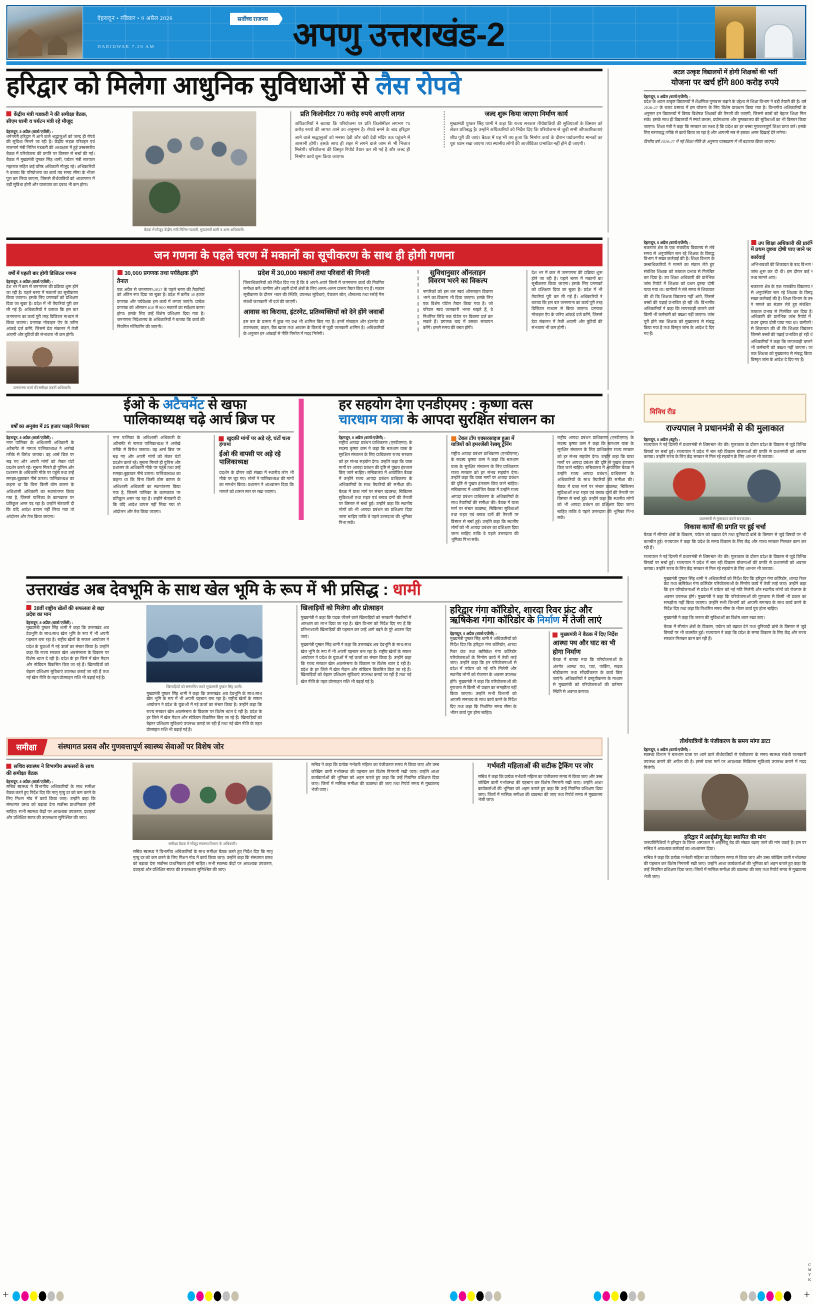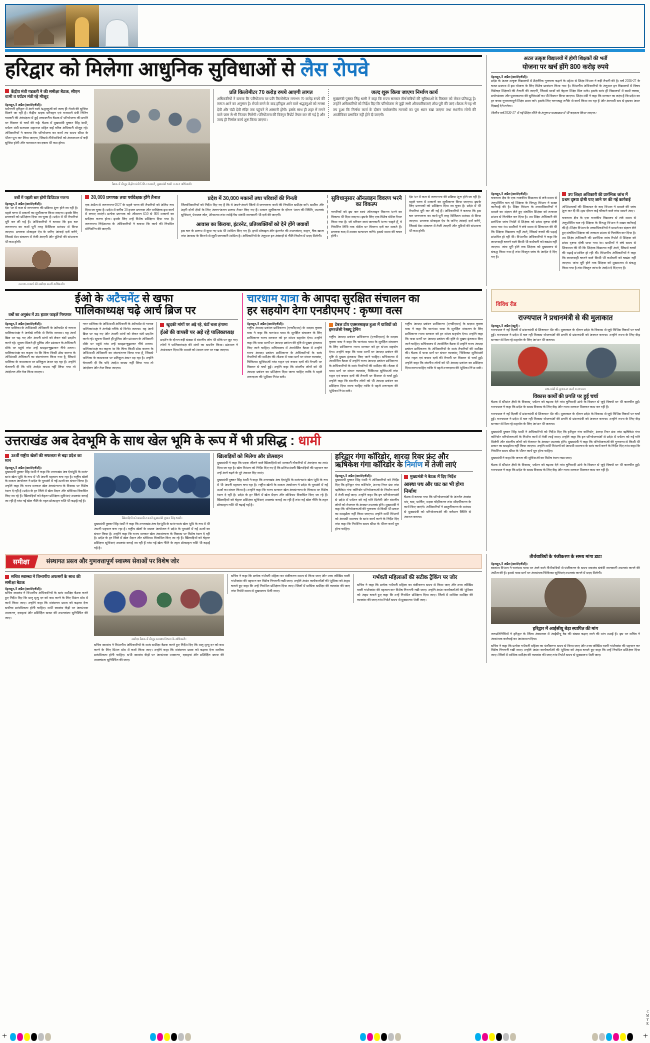--- a/index.html
+++ b/index.html
@@ -112,39 +112,45 @@
   .red-banner { background:#d2232a; color:#fff; font-family:"Liberation Sans",sans-serif;
       font-weight:bold; font-size:9px; text-align:center; padding:2.5px 4px; letter-spacing:.2px;}
   .tag-banner { display:flex; align-items:stretch; background:#fbe6d8; border:1px solid #e4c9b4; }
   .tag-banner .tg { background:#d2232a; color:#fff; font-family:"Liberation Sans",sans-serif;
       font-weight:bold; font-size:6.5px; padding:2px 9px 2px 7px; clip-path:polygon(0 0,100% 0,88% 100%,0 100%);}
   .tag-banner .tx { font-family:"Liberation Sans",sans-serif; font-weight:bold; font-size:6px;
       padding:2px 0 2px 8px; color:#222; }
   .cream-box { background:#fdf4e3; border:1px solid #d9c9a8; }
 
   
-  .cols { display:flex; }
+  .cols { display:flex;gap:24px; }
   .mini-head { font-family:"Liberation Sans",sans-serif; font-weight:bold; font-size:5.5px;
      text-align:center; line-height:1.2; color:#111;}
   .box-head { font-family:"Liberation Sans",sans-serif; font-weight:bold; font-size:5.2px; line-height:1.25; color:#111;}
 
   
   .reg-strip { position:absolute; left:0; bottom:0; width:650px; height:14px; }
   .reg-group { position:absolute; bottom:2px; display:flex; gap:1px; }
   .dot { width:6px;height:8px;border-radius:50%; }
   .plus { position:absolute; bottom:3px; font-size:9px; line-height:1; color:#111;}
   .side-letters{position:absolute;right:1px;bottom:16px;font-size:3px;line-height:1.3;color:#222;text-align:center;}
 </style>
 </head>
 <body>
 
 <div class="page">
 
   <div class="masthead">
     <div class="mast-photo-l"></div>
+    <div class="mast-mid">
+      <div class="mast-left-txt">देहरादून • रविवार • 9 अप्रैल 2026</div>
+      <div class="mast-badge">सर्वोच्च राजनय</div>
+      <div class="mast-left-txt2">HARIDWAR 7.29 AM</div>
+      <div class="mast-title">अपणु उत्तराखंड-2</div>
+    </div>
     <div class="mast-photo-r">
       <div class="mpr-a"></div>
         <div class="mpr-b"></div>
     </div>
   </div>
   <div class="blue-rule"></div>
 
   <div class="cols" style="margin-top:3px;">
 
     <div style="width:482px; padding-right:4px; border-right:1px solid #b5b5b5;">
@@ -187,20 +193,21 @@
       <div class="rule" style="margin:2px 0;"></div>
       <div class="dateline" style="font-size:3.2px;">देहरादून, 8 अप्रैल (वार्ता/एजेंसी) :</div>
       <div class="body-txt">प्रदेश के अटल उत्कृष्ट विद्यालयों में शैक्षणिक गुणवत्ता बढ़ाने के उद्देश्य से शिक्षा विभाग ने बड़ी तैयारी की है। वर्ष 2026-27 के बजट प्रस्ताव में इस योजना के लिए विशेष प्रावधान किया गया है। विभागीय अधिकारियों के अनुसार इन विद्यालयों में विषय विशेषज्ञ शिक्षकों की तैनाती की जाएगी, जिससे छात्रों को बेहतर शिक्षा मिल सके। इसके साथ ही विद्यालयों में स्मार्ट क्लास, प्रयोगशाला और पुस्तकालय की सुविधाओं का भी विस्तार किया जाएगा। शिक्षा मंत्री ने कहा कि सरकार का लक्ष्य है कि प्रदेश का हर बच्चा गुणवत्तापूर्ण शिक्षा प्राप्त करे। इसके लिए चरणबद्ध तरीके से कार्य किया जा रहा है और आगामी सत्र से इसका असर दिखाई देने लगेगा।</div>
       <div class="body-txt" style="margin-top:2px; font-style:italic;">वित्तीय वर्ष 2026-27 में नई शिक्षा नीति के अनुरूप पाठ्यक्रम में भी बदलाव किया जाएगा।</div>
     </div>
   </div>
 
   <div class="cols" style="margin-top:4px;">
     <div style="width:482px; padding-right:4px; border-right:1px solid #b5b5b5;">
       <div class="rule-thick" style="margin-bottom:3px;"></div>
+      <div class="red-banner" style="margin-top:3px;">जन गणना के पहले चरण में मकानों का सूचीकरण के साथ ही होगी गणना</div>
 
       <div class="cols" style="margin-top:3px; align-items:flex-start;">
         <div style="width:76px; padding-right:3px;">
           <div class="box-head" style="font-size:4px; text-align:center;">वर्षों में पहली बार होगी डिजिटल गणना</div>
           <div class="dateline" style="font-size:3.2px; margin-top:2px;">देहरादून, 8 अप्रैल (वार्ता/एजेंसी) :</div>
           <div class="body-txt">देश भर में कल से जनगणना की प्रक्रिया शुरू होने जा रही है। पहले चरण में मकानों का सूचीकरण किया जाएगा। इसके लिए प्रगणकों को प्रशिक्षण दिया जा चुका है। प्रदेश में भी तैयारियां पूरी कर ली गई हैं। अधिकारियों ने बताया कि इस बार जनगणना का कार्य पूरी तरह डिजिटल माध्यम से किया जाएगा। प्रगणक मोबाइल ऐप के जरिए आंकड़े दर्ज करेंगे, जिससे डेटा संकलन में तेजी आएगी और त्रुटियों की संभावना भी कम होगी।</div>
           <div class="photo ph-portrait" style="height:34px; margin-top:2px;"></div>
           <div class="cap">जनगणना कार्य की समीक्षा करतीं अधिकारी।</div>
         </div>
         <div style="width:96px; padding:0 3px; border-left:1px solid #b5b5b5;">
@@ -240,21 +247,21 @@
         </div>
       </div>
     </div>
   </div>
 
   <div class="cols" style="margin-top:3px;">
     <div style="width:482px; padding-right:4px; border-right:1px solid #b5b5b5;">
       <div class="rule-thick" style="margin-bottom:2px;"></div>
       <div class="cols" style="align-items:flex-start;">
 
-        <div style="width:238px; padding-right:4px; border-right:1px solid #ec4899;">
+        <div style="width:238px; padding-right:4px; border-right:4px solid #ec4899;">
           <div class="cols" style="align-items:flex-end;">
             <div style="width:70px;">
               <div class="box-head" style="font-size:4px; text-align:center;">वर्षों का अनुबंध में 25 हजार फाइलें गिरफ्तार</div>
             </div>
             <div style="flex:1;">
               <div class="hl" style="font-size:11px;">
                 <div><span>ईओ के </span><span class="blue">अटैचमेंट</span><span> से खफा</span></div>
                 <div>पालिकाध्यक्ष चढ़े आर्च ब्रिज पर</div>
               </div>
             </div>
@@ -273,22 +280,22 @@
                 <span class="sq"></span><span>खुदकी मांगों पर अड़े रहे, घंटों चला हंगामा</span>
               </div>
               <div class="box-head" style="margin-top:2px;">ईओ की वापसी पर अड़े रहे पालिकाध्यक्ष</div>
               <div class="body-txt" style="margin-top:2px;">प्रदर्शन के दौरान बड़ी संख्या में स्थानीय लोग भी मौके पर जुट गए। लोगों ने पालिकाध्यक्ष की मांगों का समर्थन किया। प्रशासन ने आश्वासन दिया कि मामले को शासन स्तर पर रखा जाएगा।</div>
             </div>
           </div>
         </div>
 
         <div style="width:240px; padding-left:4px;">
           <div class="hl" style="font-size:11px;">
+            <div>हर सहयोग देगा एनडीएमए : कृष्णा वत्स</div>
             <div><span class="blue">चारधाम यात्रा</span><span> के आपदा सुरक्षित संचालन का</span></div>
-            <div>हर सहयोग देगा एनडीएमए : कृष्णा वत्स</div>
           </div>
           <div class="rule" style="margin:2px 0;"></div>
           <div class="cols" style="align-items:flex-start;">
             <div style="width:78px; padding-right:3px;">
               <div class="dateline" style="font-size:3.2px;">देहरादून, 8 अप्रैल (वार्ता/एजेंसी) :</div>
               <div class="body-txt">राष्ट्रीय आपदा प्रबंधन प्राधिकरण (एनडीएमए) के सदस्य कृष्णा वत्स ने कहा कि चारधाम यात्रा के सुरक्षित संचालन के लिए प्राधिकरण राज्य सरकार को हर संभव सहयोग देगा। उन्होंने कहा कि यात्रा मार्गों पर आपदा प्रबंधन की दृष्टि से पुख्ता इंतजाम किए जाने चाहिए। सचिवालय में आयोजित बैठक में उन्होंने राज्य आपदा प्रबंधन प्राधिकरण के अधिकारियों के साथ तैयारियों की समीक्षा की। बैठक में यात्रा मार्ग पर संचार व्यवस्था, चिकित्सा सुविधाओं तथा राहत एवं बचाव दलों की तैनाती पर विस्तार से चर्चा हुई। उन्होंने कहा कि स्थानीय लोगों को भी आपदा प्रबंधन का प्रशिक्षण दिया जाना चाहिए ताकि वे पहले उत्तरदाता की भूमिका निभा सकें।</div>
             </div>
             <div style="width:76px; padding:0 3px; border-left:1px solid #b5b5b5;">
               <div class="bullet-line" style="font-size:4.2px;">
                 <span class="sq orange"></span><span>टेबल टॉप एक्सरसाइज हुआ में यात्रियों को इमरजेंसी रेस्क्यू ट्रेनिंग</span>
@@ -312,21 +319,21 @@
       <div class="body-txt">राज्यपाल ने नई दिल्ली में प्रधानमंत्री से शिष्टाचार भेंट की। मुलाकात के दौरान प्रदेश के विकास से जुड़े विभिन्न विषयों पर चर्चा हुई। राज्यपाल ने प्रदेश में चल रही विकास योजनाओं की प्रगति से प्रधानमंत्री को अवगत कराया। उन्होंने राज्य के लिए केंद्र सरकार से मिल रहे सहयोग के लिए आभार भी जताया।</div>
       <div class="photo ph-two" style="height:42px; margin-top:2px;"></div>
       <div class="cap">प्रधानमंत्री से मुलाकात करते राज्यपाल।</div>
       <div class="box-head" style="text-align:center; margin-top:2px;">विकास कार्यों की प्रगति पर हुई चर्चा</div>
       <div class="body-txt">बैठक में सीमांत क्षेत्रों के विकास, पर्यटन को बढ़ावा देने तथा बुनियादी ढांचे के विस्तार से जुड़े विषयों पर भी बातचीत हुई। राज्यपाल ने कहा कि प्रदेश के समग्र विकास के लिए केंद्र और राज्य सरकार मिलकर काम कर रही हैं।</div>
       <div class="body-txt" style="margin-top:2px;">राज्यपाल ने नई दिल्ली में प्रधानमंत्री से शिष्टाचार भेंट की। मुलाकात के दौरान प्रदेश के विकास से जुड़े विभिन्न विषयों पर चर्चा हुई। राज्यपाल ने प्रदेश में चल रही विकास योजनाओं की प्रगति से प्रधानमंत्री को अवगत कराया। उन्होंने राज्य के लिए केंद्र सरकार से मिल रहे सहयोग के लिए आभार भी जताया।</div>
     </div>
   </div>
 
   <div class="cols" style="margin-top:3px;">
-    <div style="width:482px; padding-right:4px; border-right:1px solid #b5b5b5;">
+    <div style="width:482px; padding-right:4px; border-right:1px solid #b5b5b5;margin-left:16px;">
       <div class="rule-thick" style="margin-bottom:2px;"></div>
       <div class="hl" style="font-size:13px;">
         <span>उत्तराखंड अब देवभूमि के साथ खेल भूमि के रूप में भी प्रसिद्ध : </span><span class="red">धामी</span>
       </div>
       <div class="rule" style="margin:2px 0;"></div>
       <div class="cols" style="align-items:flex-start;">
         <div style="width:86px; padding-right:3px;">
           <div class="bullet-line" style="font-size:4.2px;">
             <span class="sq"></span><span>38वीं राष्ट्रीय खेलों की सफलता से बढ़ा प्रदेश का मान</span>
           </div>

